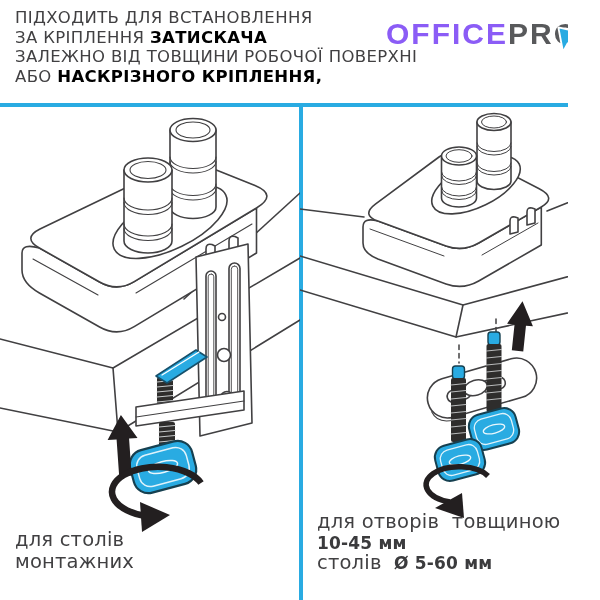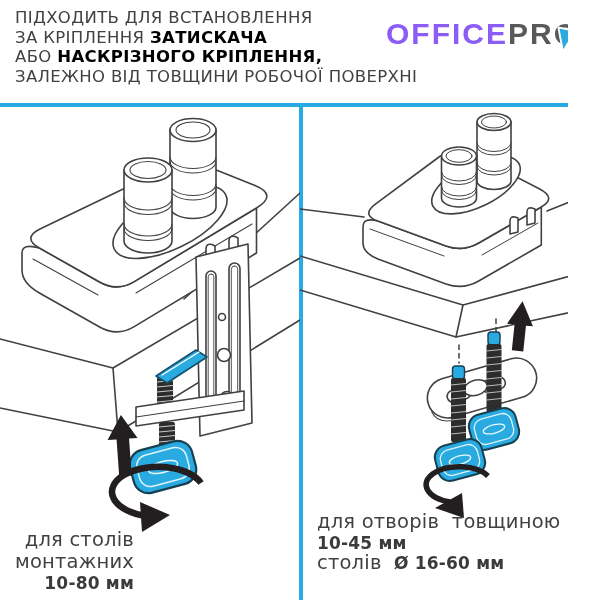--- a/index.html
+++ b/index.html
@@ -20,34 +20,34 @@
   .rule-h{position:absolute;left:0;top:103px;width:600px;height:4px;background:#29abe2;}
   .rule-v{position:absolute;left:299px;top:103px;width:4px;height:497px;background:#29abe2;}
   
   .panel-svg{position:absolute;top:105px;width:300px;height:440px;}
   .panel-svg.left{left:0;}
   .panel-svg.right{left:300px;}
   
   .caption{position:absolute;font-size:19.5px;line-height:21.5px;color:#414042;letter-spacing:.2px;}
   .caption .cline{white-space:pre;}
   .caption b{font-weight:bold;font-size:17px;color:#3b3b3d;}
-  .caption-left{left:15px;top:529px;text-align:right;}
+  .caption-left{left:15px;top:529px;}
   .caption-right{left:317px;top:512px;line-height:20.5px;}
   .caption-right .gap-bold{margin-left:6px;}
 </style>
 </head>
 <body>
 
 <div class="page">
 
   <div class="header-text">
     <div class="hline"><span>ПІДХОДИТЬ ДЛЯ ВСТАНОВЛЕННЯ</span></div>
     <div class="hline"><span>ЗА КРІПЛЕННЯ </span><b>ЗАТИСКАЧА</b></div>
+    <div class="hline"><span>ЗАЛЕЖНО ВІД ТОВЩИНИ РОБОЧОЇ ПОВЕРХНІ</span></div>
     <div class="hline"><span>АБО </span><b>НАСКРІЗНОГО КРІПЛЕННЯ,</b></div>
-    <div class="hline"><span>ЗАЛЕЖНО ВІД ТОВЩИНИ РОБОЧОЇ ПОВЕРХНІ</span></div>
   </div>
 
   <div class="logo">
     <span class="logo-office">OFFICE</span><span class="logo-pro">PRO</span>
     <svg class="logo-cursor" viewBox="0 0 24 24">
       <polygon points="1,1 19,5 12.5,8.5 21,17 16.5,21.5 8,13 4.5,19.5" fill="#29abe2" stroke="#ffffff" stroke-width="1.4" stroke-linejoin="round"></polygon>
     </svg>
   </div>
 
   <div class="rule-h"></div>
@@ -205,22 +205,21 @@
       <g>
         <path d="M188,371 A33,18 0 1 0 150,397" stroke="#231f20" stroke-width="5.5" fill="none" stroke-linecap="butt"></path>
         <polygon points="162,388 135,403 164,413" fill="#231f20" stroke="none"></polygon>
       </g>
     </g>
   </svg>
 
   <div class="caption caption-left">
     <div class="cline">для столів</div>
     <div class="cline">монтажних</div>
-    <div class="cline"><b>10-80 мм</b></div>
   </div>
 
   <div class="caption caption-right">
     <div class="cline">для отворів  товщиною</div>
     <div class="cline"><b>10-45 мм</b></div>
-    <div class="cline"><span>столів </span><b class="gap-bold">Ø 16-60 мм</b></div>
+    <div class="cline"><span>столів </span><b class="gap-bold">Ø 5-60 мм</b></div>
   </div>
 
 </div>
 
 </body></html>

